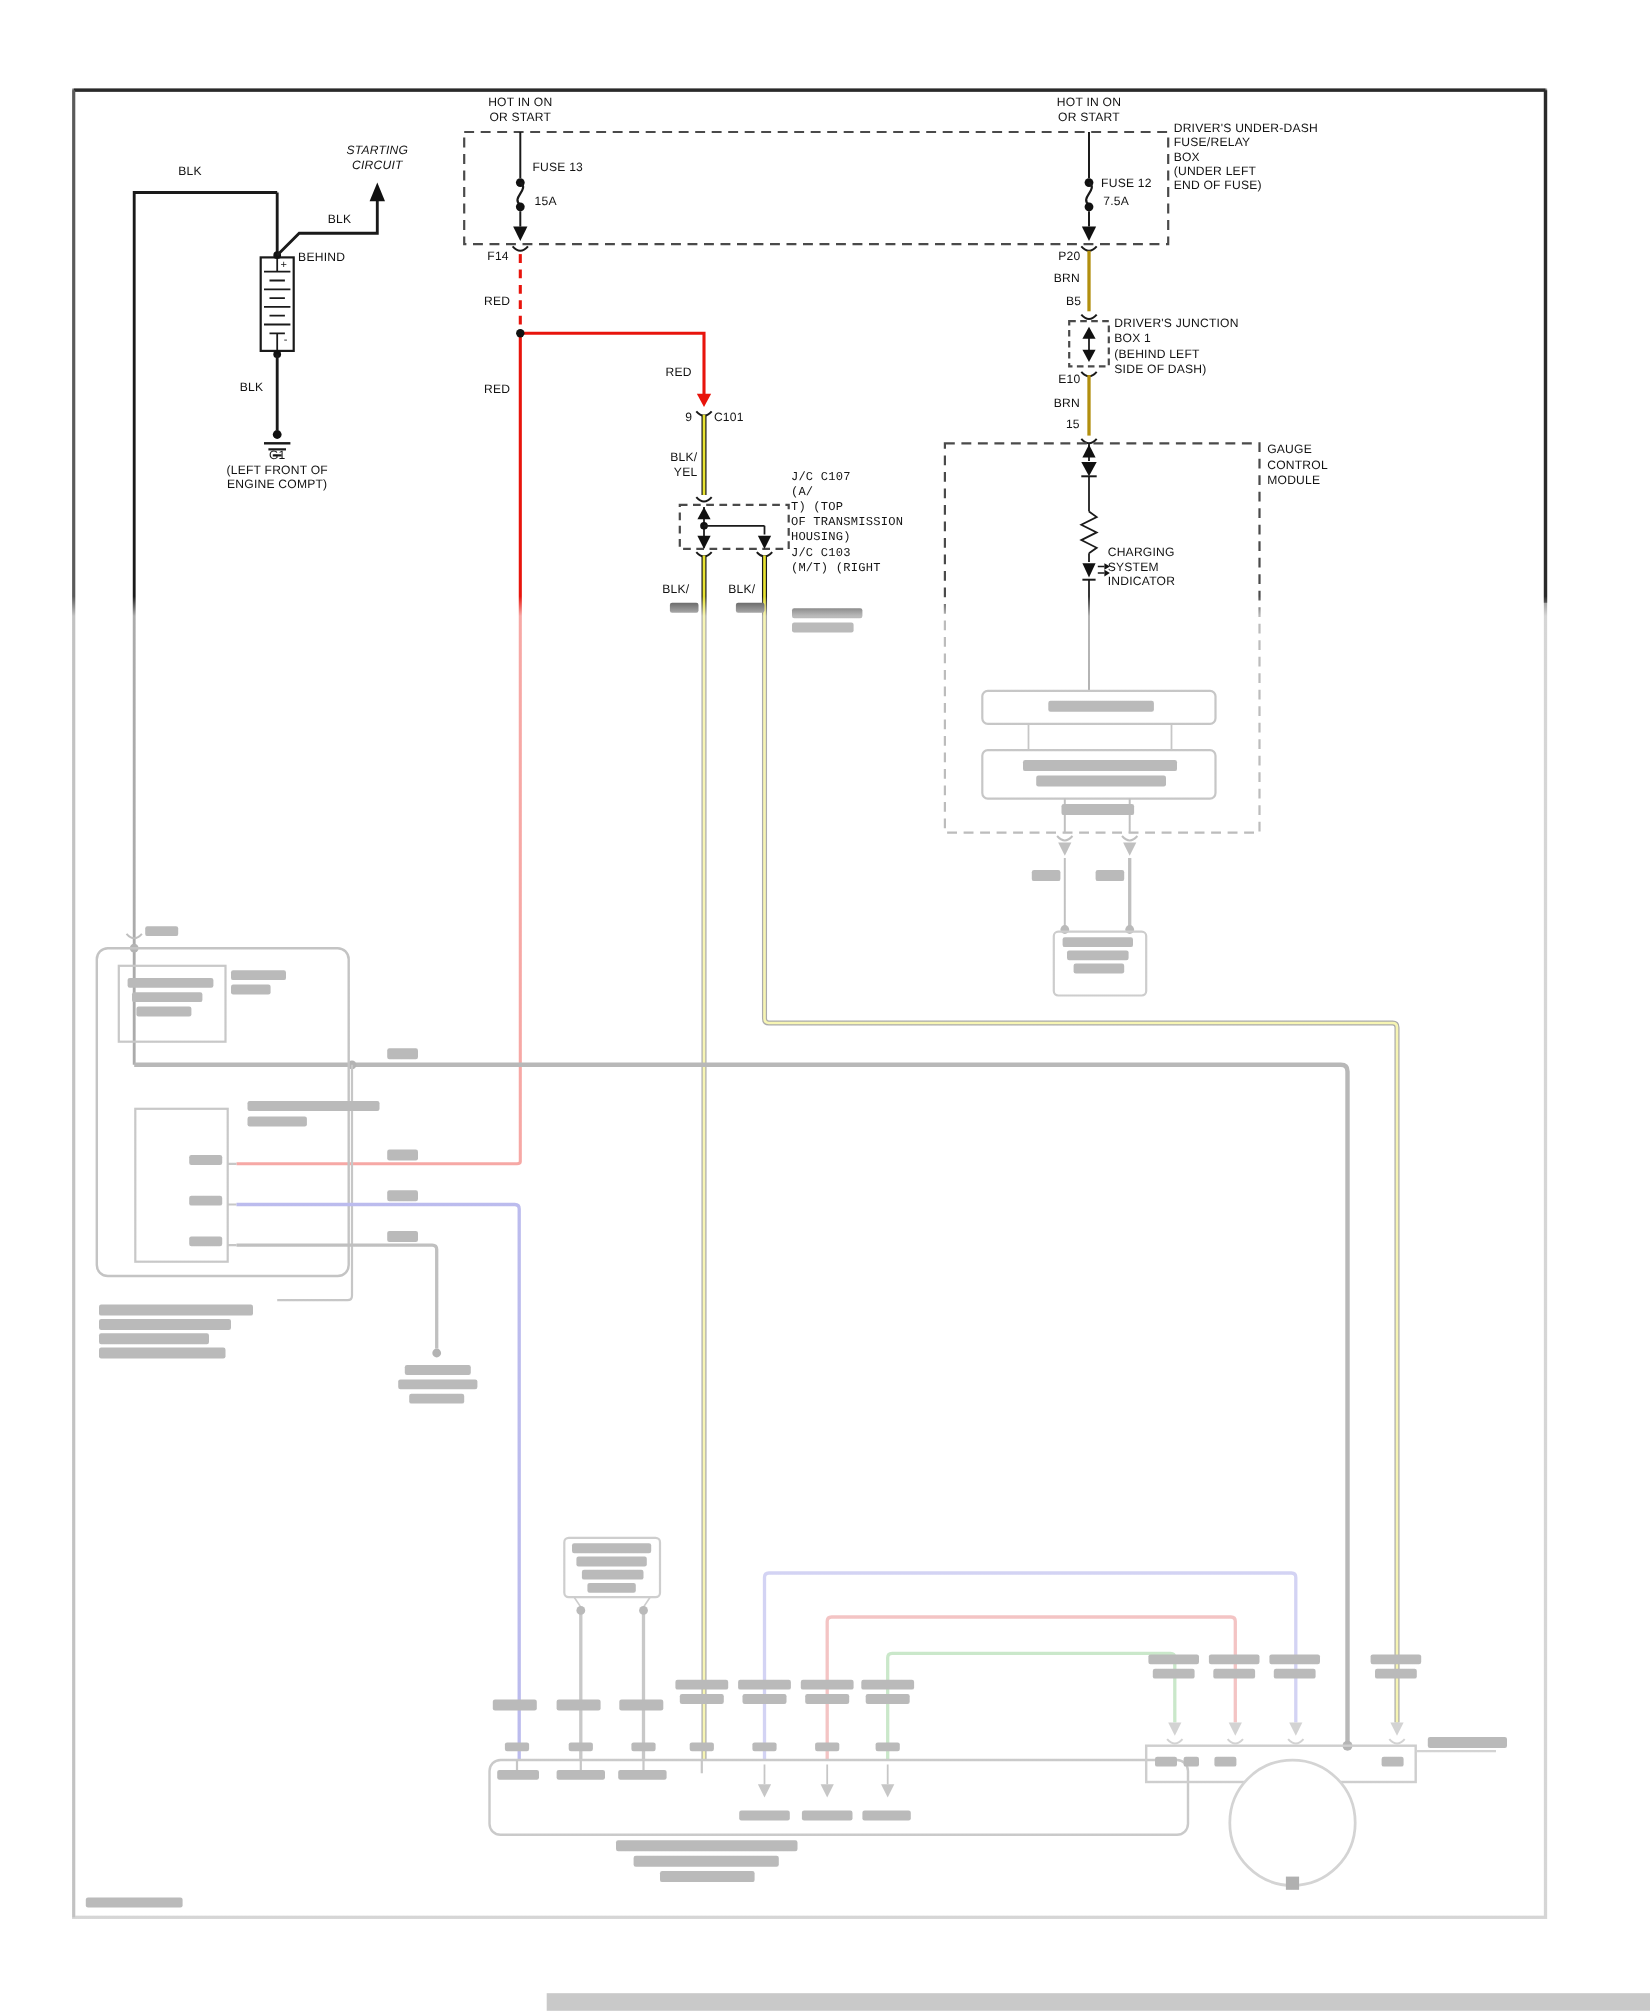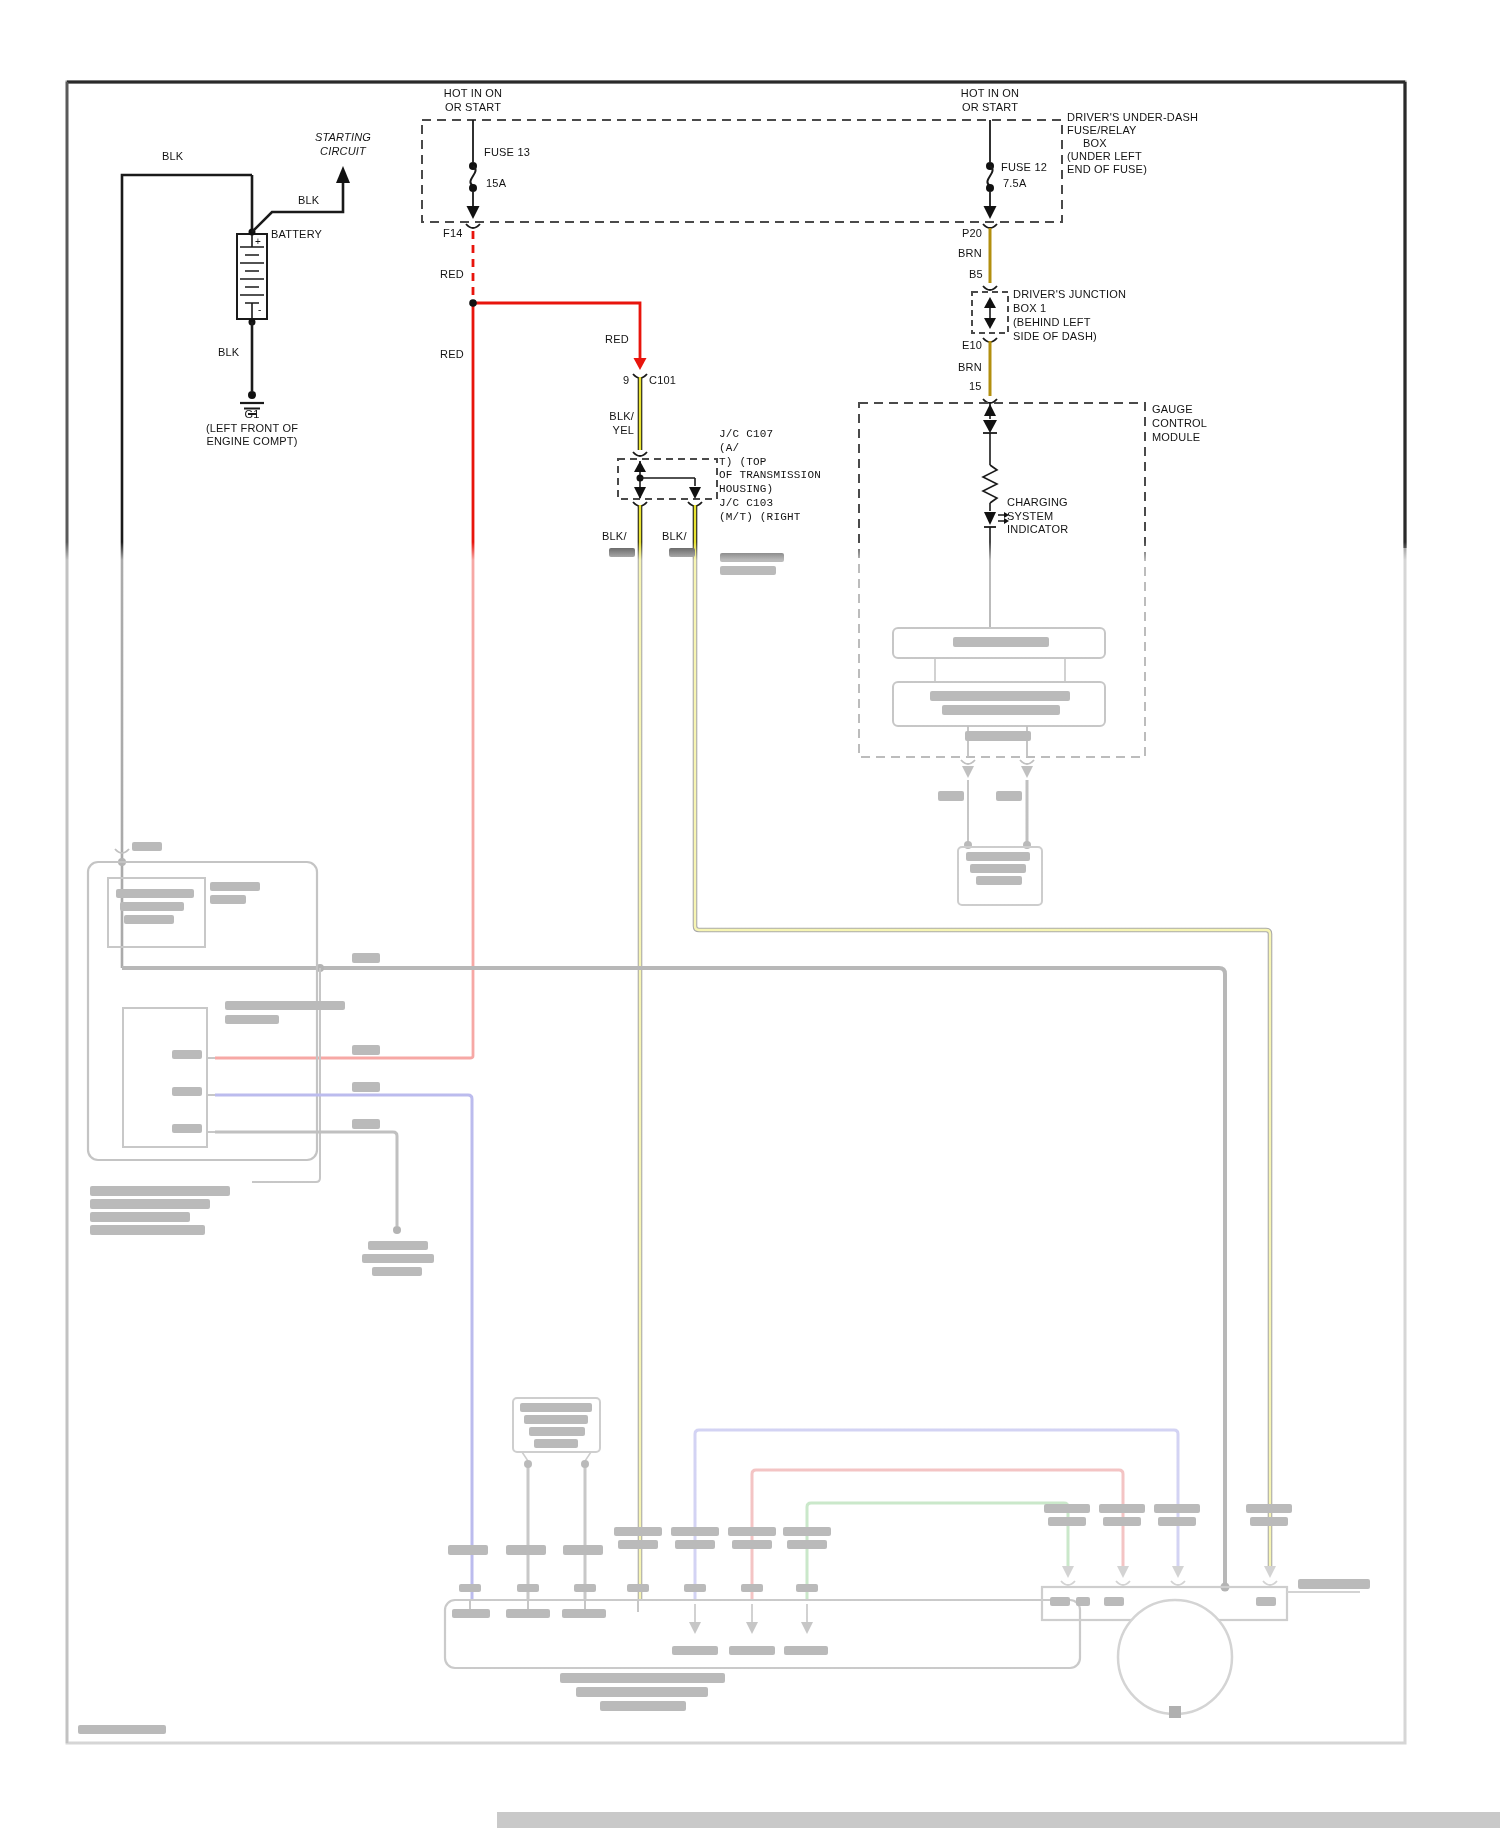--- a/index.html
+++ b/index.html
@@ -198,21 +198,21 @@
     <path d="M1287,1592 H1360" stroke="#888" stroke-width="2"></path>
   </g>
 </svg>
 
 <div class="t tc" style="left:297px;top:131px;width:92px;font-style:italic;">
   <div>STARTING</div>
   <div>CIRCUIT</div>
 </div>
 <div class="t" style="left:162px;top:150px;">BLK</div>
 <div class="t" style="left:298px;top:194px;">BLK</div>
-<div class="t" style="left:271px;top:228px;">BATTERY</div>
+<div class="t" style="left:271px;top:228px;">BEHIND</div>
 <div class="t sm" style="left:255px;top:237px;">+</div>
 <div class="t sm" style="left:258px;top:305px;">-</div>
 <div class="t" style="left:218px;top:346px;">BLK</div>
 <div class="t tc" style="left:182px;top:408px;width:140px;">
   <div>G1</div>
   <div>(LEFT FRONT OF</div>
   <div>ENGINE COMPT)</div>
 </div>
 
 <div class="t tc" style="left:433px;top:87px;width:80px;">
@@ -222,21 +222,21 @@
 <div class="t tc" style="left:950px;top:87px;width:80px;">
   <div>HOT IN ON</div>
   <div>OR START</div>
 </div>
 <div class="t" style="left:484px;top:146px;">FUSE 13</div>
 <div class="t" style="left:486px;top:177px;">15A</div>
 <div class="t" style="left:1001px;top:161px;">FUSE 12</div>
 <div class="t" style="left:1003px;top:177px;">7.5A</div>
 <div class="t" style="left:1067px;top:111px;">DRIVER'S UNDER-DASH</div>
 <div class="t" style="left:1067px;top:124px;">FUSE/RELAY</div>
-<div class="t" style="left:1067px;top:137px;margin-left:16px;">BOX</div>
+<div class="t" style="left:1067px;top:137px;">BOX</div>
 <div class="t" style="left:1067px;top:150px;">(UNDER LEFT</div>
 <div class="t" style="left:1067px;top:163px;">END OF FUSE)</div>
 <div class="t" style="left:443px;top:227px;">F14</div>
 <div class="t" style="left:962px;top:227px;">P20</div>
 
 <div class="t" style="left:440px;top:268px;">RED</div>
 <div class="t" style="left:605px;top:333px;">RED</div>
 <div class="t" style="left:440px;top:348px;">RED</div>
 <div class="t" style="left:623px;top:374px;">9</div>
 <div class="t" style="left:649px;top:374px;">C101</div>

